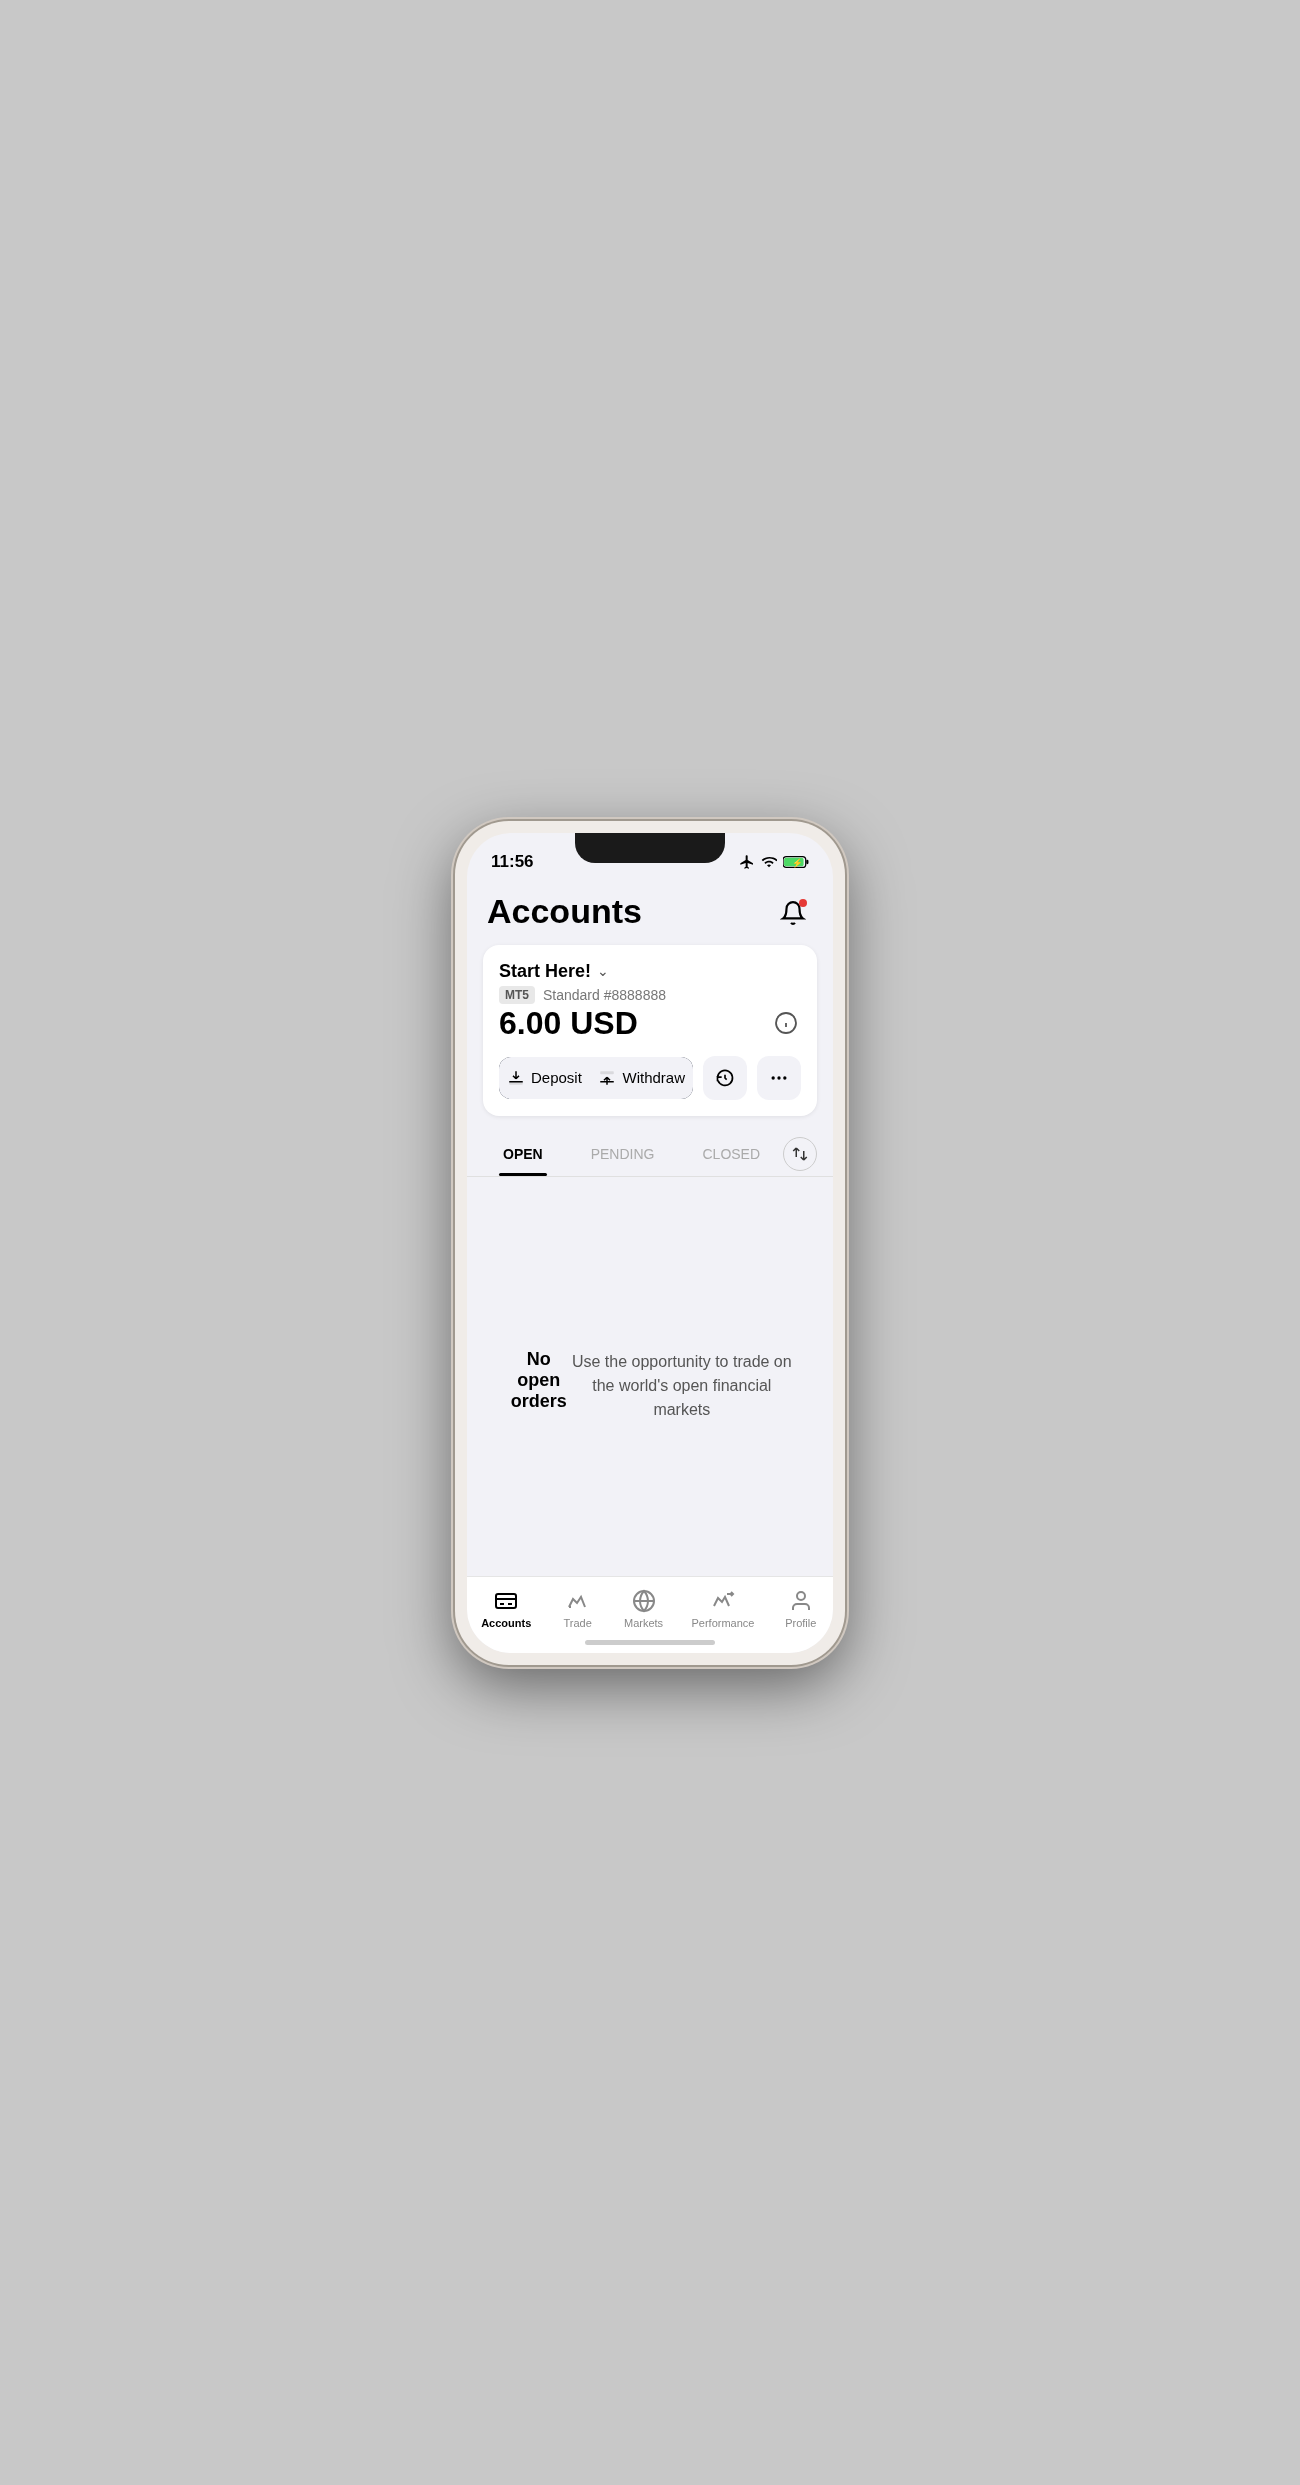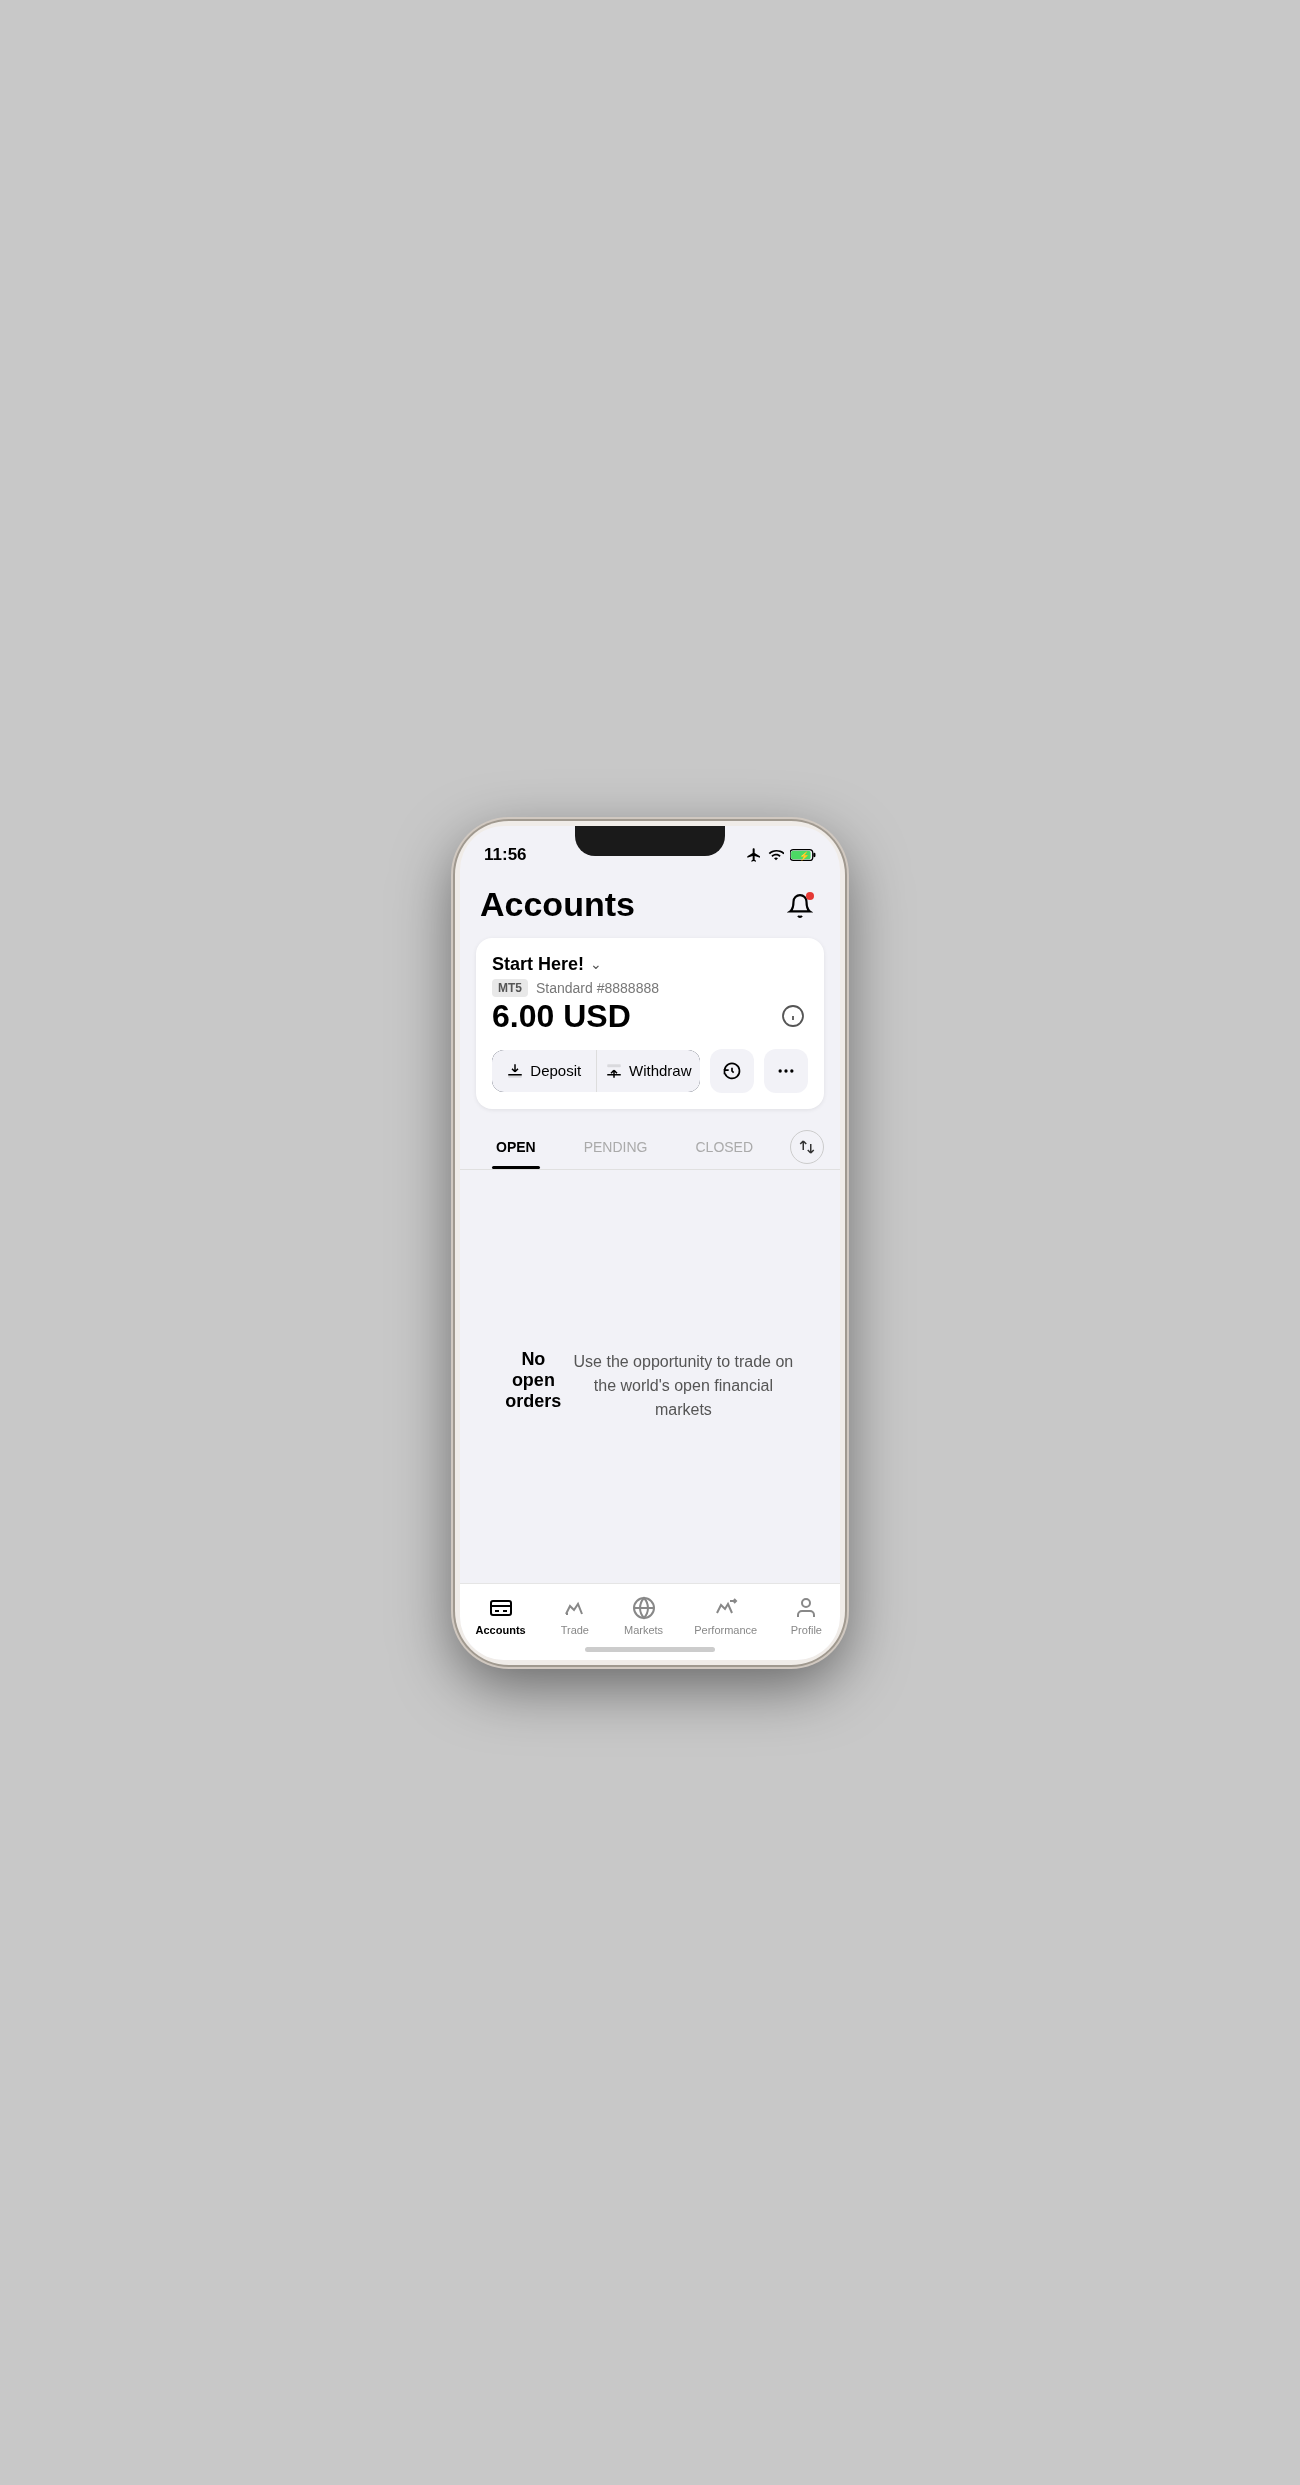--- a/index.html
+++ b/index.html
@@ -11,21 +11,21 @@
       align-items: center;
       min-height: 100vh;
       font-family: -apple-system, BlinkMacSystemFont, 'Helvetica Neue', sans-serif;
     }
 
     .phone-outer {
       width: 390px;
       height: 844px;
       background: #f0ece8;
       border-radius: 54px;
-      padding: 5px;
+      padding: 12px;
       box-shadow:
         0 0 0 2px #a0998f,
         0 0 0 4px #d0c8c0,
         0 20px 60px rgba(0,0,0,0.5);
       position: relative;
     }
 
     .phone-inner {
       width: 100%;
       height: 100%;

